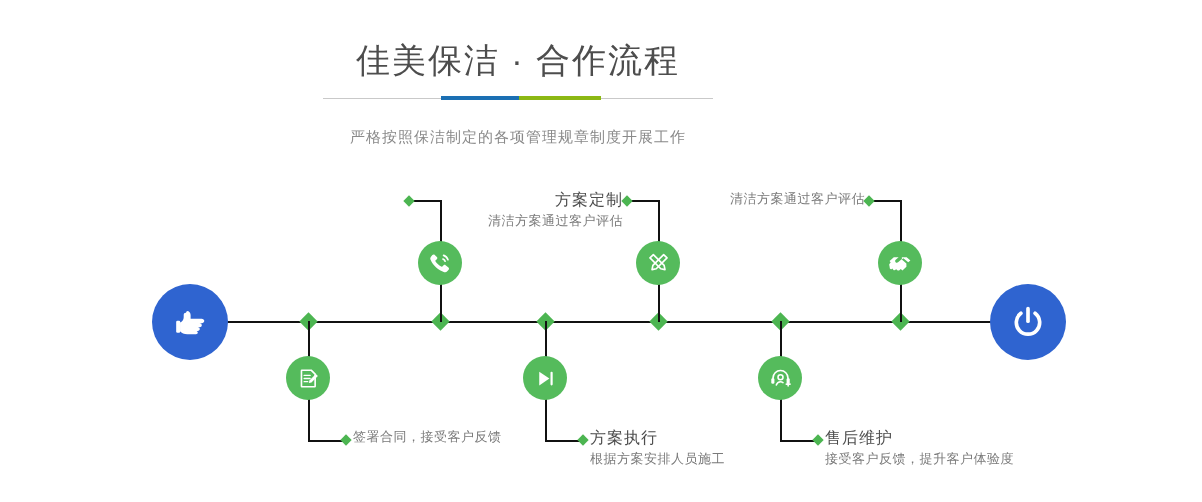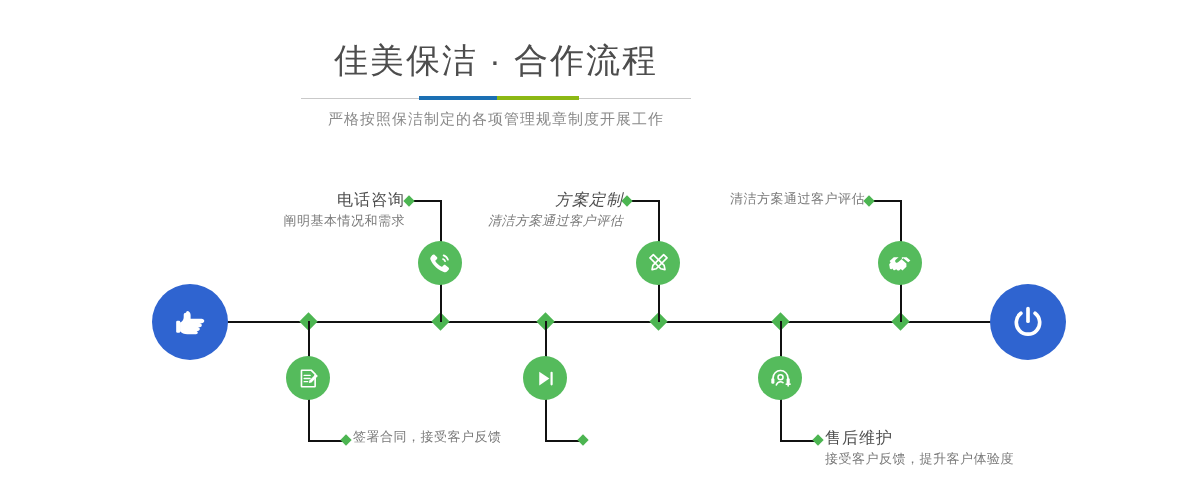--- a/index.html
+++ b/index.html
@@ -6,39 +6,39 @@
   body{
     width:1202px;height:502px;
     background:#ffffff;
     font-family:"Liberation Sans","DejaVu Sans",sans-serif;
     overflow:hidden;
     position:relative;
   }
   #stage{position:absolute;left:0;top:0;width:1202px;height:502px;}
 
   
-  .header{position:absolute;left:0;top:0;width:992px;text-align:center;}
+  .header{position:absolute;left:0;top:0;width:992px;text-align:center;padding-left:22px;}
   .title{
     font-size:34px;color:#4d4d4d;letter-spacing:2px;
     line-height:40px;margin-top:40px;font-weight:400;
   }
   .divider{
     position:relative;width:390px;height:10px;margin:14px auto 0 auto;
   }
   .divider .hairline{
     position:absolute;left:0;top:4px;width:390px;height:1px;background:#c9c9c9;
   }
   .divider .seg-blue{
     position:absolute;left:118px;top:2px;width:78px;height:4px;background:#1b6fb3;
   }
   .divider .seg-green{
     position:absolute;left:196px;top:2px;width:82px;height:4px;background:#8cb814;
   }
   .subtitle{
-    font-size:15px;color:#8a8a8a;line-height:22px;margin-top:4px;letter-spacing:1px;
+    font-size:15px;color:#8a8a8a;line-height:22px;margin-top:22px;letter-spacing:1px;
   }
 
   
   .axis{
     position:absolute;left:190px;top:321px;width:830px;height:2px;background:#111111;
   }
   .endcap{
     position:absolute;border-radius:50%;background:#2f64d0;
     display:flex;align-items:center;justify-content:center;
   }
@@ -119,24 +119,20 @@
   <div class="tip-diamond" style="left:405px;top:197px;"></div>
   <div class="node" style="left:418px;top:241px;">
     <span>
       <svg width="26" height="26" viewBox="0 0 32 32">
         <path fill="#ffffff" d="M9.3 5.8c-.9-.6-2-.4-2.7.4L4.9 8.3c-.9 1-1.1 2.5-.5 3.8 1.6 3.6 4 6.8 6.9 9.4 2.9 2.6 6.3 4.6 10 5.8 1.3.4 2.8 0 3.6-1l1.7-2c.7-.8.6-2-.2-2.7l-3.5-2.9c-.7-.6-1.8-.5-2.5.1l-1.5 1.4c-.4.4-1 .5-1.5.2-2.8-1.6-5.1-3.7-6.9-6.3-.3-.5-.3-1.1.1-1.5l1.5-1.3c.7-.6.9-1.6.3-2.3L9.3 5.8z"></path>
         <path d="M20.4 6.6a8.3 8.3 0 0 1 5.4 5.3" fill="none" stroke="#ffffff" stroke-width="2" stroke-linecap="round"></path>
         <path d="M19.6 11.1a4.3 4.3 0 0 1 2.7 2.7" fill="none" stroke="#ffffff" stroke-width="2" stroke-linecap="round"></path>
       </svg>
     </span>
   </div>
-  <div class="lbl top" style="left:150px;top:189px;width:255px;">
-    <div class="lbl-title">电话咨询</div>
-    <div class="lbl-desc">阐明基本情况和需求</div>
-  </div>
 
   <div class="stem" style="left:308px;top:321px;height:120px;"></div>
   <div class="arm" style="left:308px;top:440px;width:37px;"></div>
   <div class="tip-diamond" style="left:342px;top:436px;"></div>
   <div class="node" style="left:286px;top:356px;">
     <span>
       <svg width="25" height="25" viewBox="0 0 32 32">
         <path fill="none" stroke="#ffffff" stroke-width="2.1" d="M7.5 5.5h12.2l4.8 4.8V26a.5.5 0 0 1-.5.5H7.5a.5.5 0 0 1-.5-.5V6a.5.5 0 0 1 .5-.5z"></path>
         <line x1="10.5" y1="12" x2="18" y2="12" stroke="#ffffff" stroke-width="1.9" stroke-linecap="round"></line>
         <line x1="10.5" y1="16" x2="18" y2="16" stroke="#ffffff" stroke-width="1.9" stroke-linecap="round"></line>
@@ -155,35 +151,39 @@
   <div class="node" style="left:636px;top:241px;">
     <span>
       <svg width="25" height="25" viewBox="0 0 32 32">
         <g stroke="#ffffff" stroke-width="2.1" fill="none" stroke-linejoin="round">
           <path d="M22.6 4.6l4.3 4.3-13.8 13.8-5.4 1.1 1.1-5.4z"></path>
           <path d="M9.4 4.6l-4.3 4.3 13.8 13.8 5.4 1.1-1.1-5.4z"></path>
         </g>
       </svg>
     </span>
   </div>
-  <div class="lbl top" style="left:368px;top:189px;width:255px;font-style:italic;">
+  <div class="lbl top" style="left:368px;top:189px;width:255px;">
     <div class="lbl-title">方案定制</div>
     <div class="lbl-desc">清洁方案通过客户评估</div>
   </div>
 
   <div class="stem" style="left:545px;top:321px;height:120px;"></div>
   <div class="arm" style="left:545px;top:440px;width:37px;"></div>
   <div class="tip-diamond" style="left:579px;top:436px;"></div>
   <div class="node" style="left:523px;top:356px;">
     <span>
       <svg width="25" height="25" viewBox="0 0 32 32">
         <path fill="#ffffff" d="M8 7.2l13 8.8-13 8.8z"></path>
         <rect fill="#ffffff" x="22.4" y="7.2" width="2.8" height="17.6" rx="1.3"></rect>
       </svg>
     </span>
+  </div>
+  <div class="lbl bottom" style="left:590px;top:427px;width:260px;">
+    <div class="lbl-title">方案执行</div>
+    <div class="lbl-desc">根据方案安排人员施工</div>
   </div>
 
   <div class="stem" style="left:900px;top:200px;height:122px;"></div>
   <div class="arm" style="left:872px;top:200px;width:29px;"></div>
   <div class="tip-diamond" style="left:865px;top:197px;"></div>
   <div class="node" style="left:878px;top:241px;">
     <span>
       <svg width="26" height="26" viewBox="0 0 32 32">
         <path fill="#ffffff" d="M3.2 13.4l5.2-4.6h5.9l-3.6 3.3c-.9.8-.9 2.2-.1 3 .8.8 2.1.9 3 .1l4.3-3.8 6 5.1v4.1l-4.9 4.6-2.1-1.9-1.6 1.5c-.8.8-2.1.7-2.9-.1l-1.1-1.1-.9.8c-.8.7-2 .6-2.7-.2l-1.1-1.3-.7.4c-.8.5-1.9.2-2.4-.6L3 19.3a2 2 0 0 1 .2-2.4l1.3-1.4-1.3-2.1z"></path>
         <path fill="#ffffff" d="M18.3 8.8h5.9l4.6 4.1-2.7 2.2-6-5.1-1.8 1.6z"></path>

